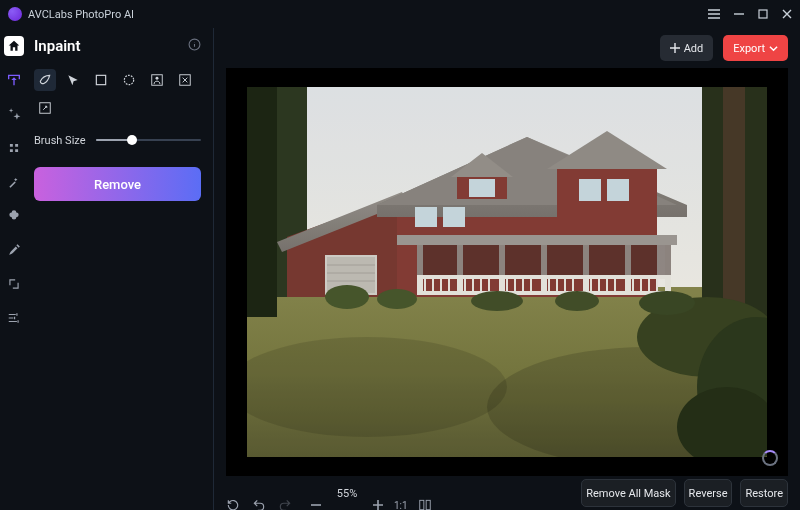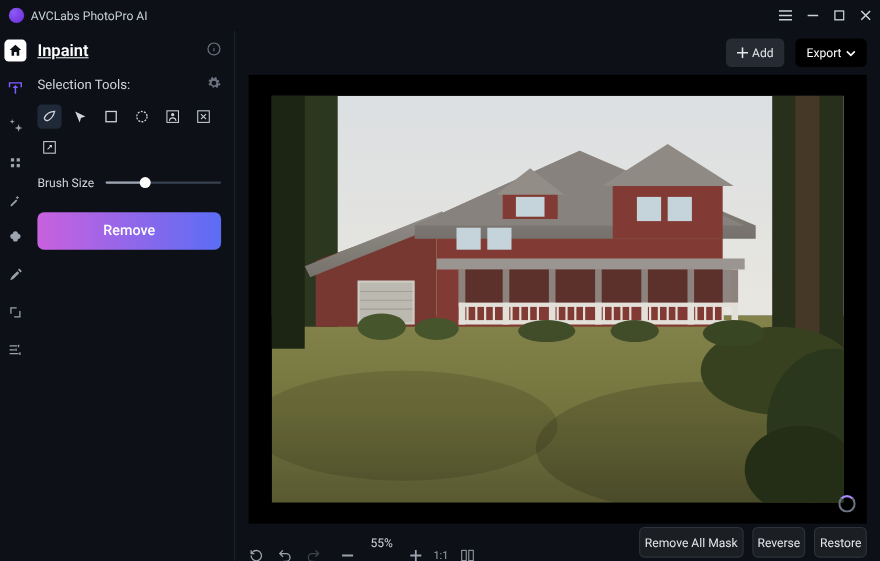--- a/index.html
+++ b/index.html
@@ -18,21 +18,21 @@
   .body { display: flex; flex: 1; min-height: 0; }
 
   
   .rail { width: 28px; background: #0d1117; padding-top: 8px; display: flex; flex-direction: column; align-items: center; gap: 14px; }
   .rail-item { width: 20px; height: 20px; display: flex; align-items: center; justify-content: center; color: #9ca3af; cursor: pointer; border-radius: 4px; }
   .rail-item.active { background: #fff; color: #0d1117; }
   .rail-item.accent svg { fill: #8b5cf6; }
 
   
   .sidebar { width: 186px; background: #0d1117; border-right: 1px solid #1f2937; padding: 8px 12px 12px 6px; display: flex; flex-direction: column; }
-  .sb-head { display: flex; align-items: center; justify-content: space-between; margin-bottom: 14px; text-decoration: underline; }
+  .sb-head { display: flex; align-items: center; justify-content: space-between; margin-bottom: 14px; }
   .sb-title { font-size: 15px; font-weight: 600; color: #fff; }
   .sb-info { color: #6b7280; }
   .sb-section { display: flex; align-items: center; justify-content: space-between; font-size: 12px; color: #d1d5db; margin-bottom: 10px; }
   .sb-section .gear { color: #6b7280; }
 
   .toolrow { display: flex; gap: 6px; margin-bottom: 14px; flex-wrap: wrap; }
   .tool { width: 22px; height: 22px; display: flex; align-items: center; justify-content: center; color: #cfd4da; border-radius: 4px; cursor: pointer; }
   .tool.selected { background: #1f2937; }
 
   .brush { font-size: 11px; color: #d1d5db; margin-bottom: 4px; display: flex; align-items: center; gap: 10px; }
@@ -40,21 +40,21 @@
   .slider .track { height: 2px; background: #374151; width: 100%; border-radius: 2px; position: relative; }
   .slider .fill { position: absolute; left: 0; top: 0; height: 2px; background: #9ca3af; border-radius: 2px; }
   .slider .thumb { position: absolute; top: 50%; transform: translate(-50%, -50%); width: 10px; height: 10px; border-radius: 50%; background: #fff; }
 
   .apply-btn { margin-top: 16px; height: 34px; border: none; border-radius: 6px; background: linear-gradient(90deg, #c961de, #5b6df5); color: #fff; font-size: 13px; font-weight: 500; cursor: pointer; }
 
   
   .main { flex: 1; display: flex; flex-direction: column; background: #0d1117; min-width: 0; }
   .topbar { height: 40px; display: flex; align-items: center; justify-content: flex-end; gap: 10px; padding: 0 12px; }
   .btn { height: 26px; padding: 0 10px; border-radius: 5px; border: none; background: #262b33; color: #e5e7eb; font-size: 11px; cursor: pointer; display: inline-flex; align-items: center; gap: 4px; }
-  .btn.primary { background: #000000; color: #fff; }
+  .btn.primary { background: #ef4444; color: #fff; }
   .btn svg { display: block; }
 
   .canvas-wrap { flex: 1; background: #000; margin: 0 12px; position: relative; overflow: hidden; display: flex; align-items: center; justify-content: center; }
   .canvas { position: relative; width: 520px; height: 370px; }
   .canvas svg { width: 100%; height: 100%; display: block; }
   .loading-ring { position: absolute; right: 10px; bottom: 10px; width: 16px; height: 16px; border: 2px solid #6b7280; border-top-color: #a78bfa; border-radius: 50%; }
 
   .bottombar { height: 34px; display: flex; align-items: center; padding: 0 12px; gap: 8px; }
   .bb-left { display: flex; align-items: center; gap: 12px; color: #9ca3af; }
   .bb-left .iconbtn { cursor: pointer; display: flex; align-items: center; margin-top: 24px; }
@@ -150,28 +150,20 @@
       <div class="sb-head">
         <div class="sb-title">Inpaint</div>
         <div class="sb-info">
           <svg width="13" height="13" viewBox="0 0 24 24">
               <circle cx="12" cy="12" r="10" fill="none" stroke="currentColor" stroke-width="2"></circle>
               <path d="M12 8v.5M12 11v5" stroke="currentColor" stroke-width="2"></path>
             </svg>
         </div>
       </div>
 
-      <div class="sb-section">
-        <span>Selection Tools:</span>
-        <span class="gear">
-          <svg width="13" height="13" viewBox="0 0 24 24">
-              <path fill="currentColor" d="M12 8a4 4 0 1 0 0 8 4 4 0 0 0 0-8zm9 4l2 1-1 3-2-.5a8 8 0 0 1-1.5 1.5l.5 2-3 1-1-2a8 8 0 0 1-2 0l-1 2-3-1 .5-2A8 8 0 0 1 6 15.5L4 16l-1-3 2-1a8 8 0 0 1 0-2l-2-1 1-3 2 .5A8 8 0 0 1 7.5 5L7 3l3-1 1 2a8 8 0 0 1 2 0l1-2 3 1-.5 2A8 8 0 0 1 18 7.5l2-.5 1 3-2 1a8 8 0 0 1 0 2z"></path>
-            </svg>
-        </span>
-      </div>
 
       <div class="toolrow">
         <div class="tool selected">
             <svg width="14" height="14" viewBox="0 0 24 24">
               <path fill="none" stroke="currentColor" stroke-width="2" d="M4 14c4-8 10-10 16-10-2 8-6 12-10 14-3 1-6-1-6-4z"></path>
             </svg>
           </div>
         <div class="tool">
             <svg width="14" height="14" viewBox="0 0 24 24">
               <path fill="currentColor" d="M4 4l16 8-7 2-2 7z"></path>

